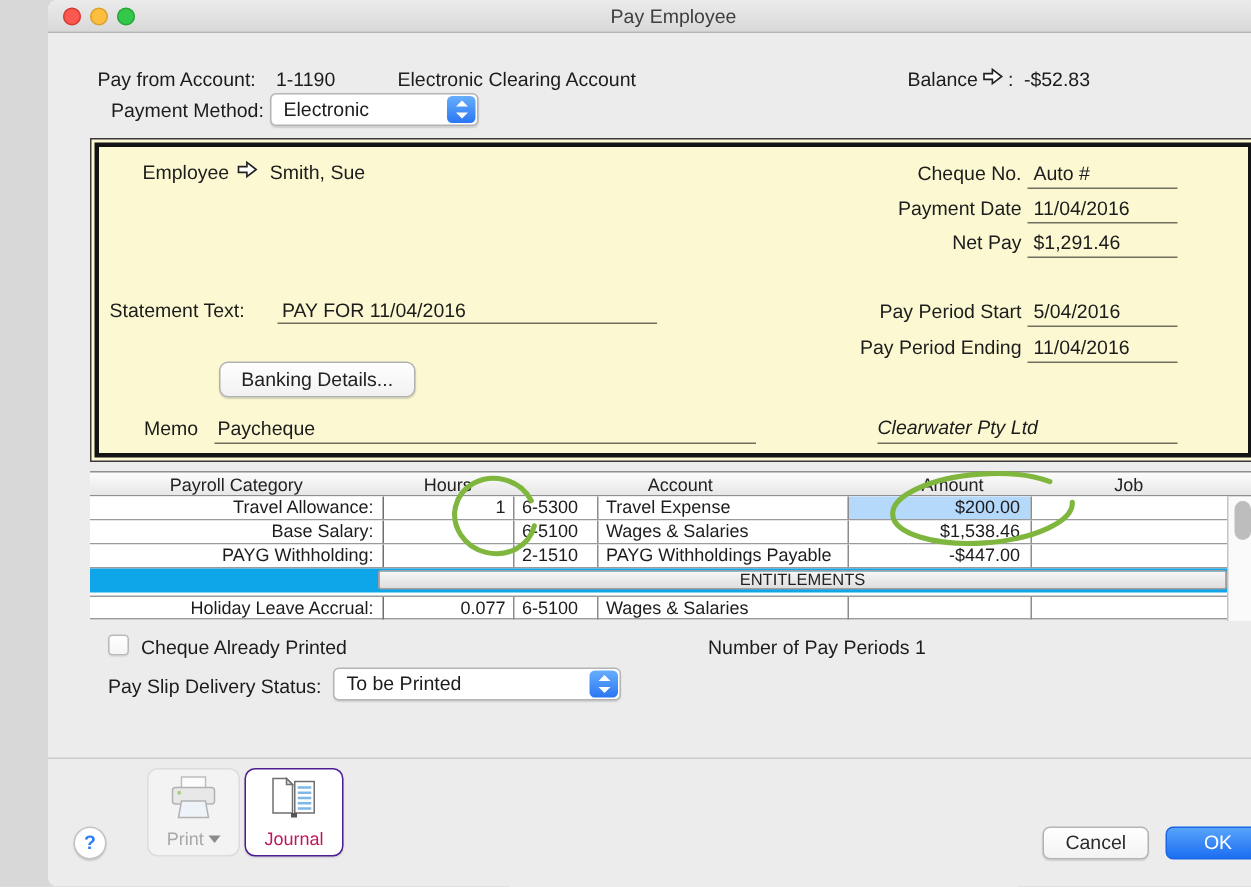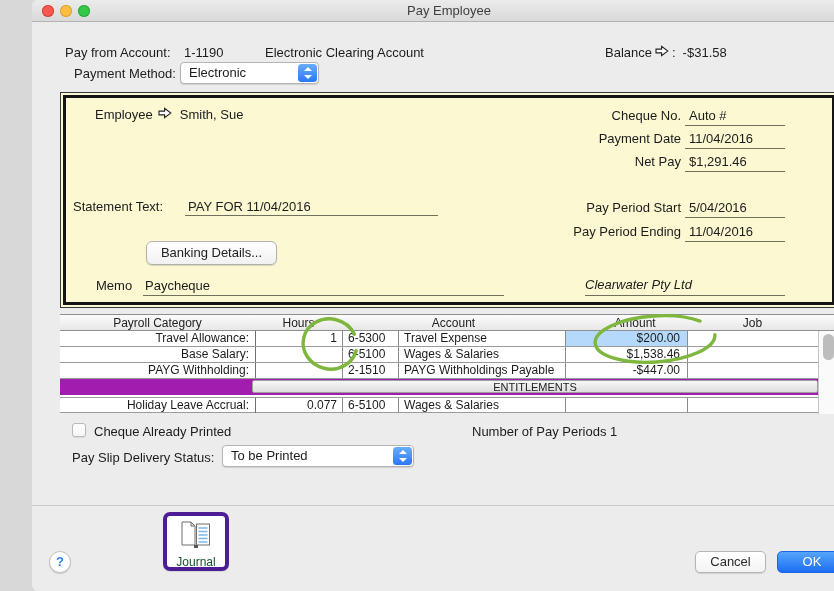--- a/index.html
+++ b/index.html
@@ -50,39 +50,39 @@
   .prow{position:relative;height:16px;border-bottom:1px solid #9b9b9b;display:flex;background:#fff;}
   .prow:last-child{border-bottom:1px solid #9b9b9b;}
   .cell{height:15px;line-height:15px;overflow:hidden;white-space:nowrap;}
   .c-cat{width:195px;text-align:right;padding-right:6px;}
   .c-hrs{width:87px;text-align:right;padding-right:5px;border-left:1px solid #6f6f6f;}
   .c-ano{width:56px;padding-left:5px;border-left:1px solid #8c8c8c;}
   .c-anm{width:167px;padding-left:5px;border-left:1px solid #8c8c8c;}
   .c-amt{width:122px;text-align:right;padding-right:7px;border-left:1px solid #8c8c8c;}
   .c-job{width:131px;border-left:1px solid #8c8c8c;}
   .c-amt.sel{background:#b5d9fb;}
-  #ent-band-row{position:relative;height:16px;background:#a21caf;}
+  #ent-band-row{position:relative;height:16px;background:#0ea5e9;}
   #ent-band{position:absolute;left:192px;top:1px;width:566px;height:13px;
     background:linear-gradient(#f7f7f7,#dedede);border:1px solid #9f9f9f;border-radius:2px;
     text-align:center;line-height:12px;font-size:11px;color:#222;}
   .spacer2{height:2px;background:#fff;}
   #vscroll{position:absolute;left:758px;top:17px;width:20px;height:83px;
     background:#fafafa;border-left:1px solid #c4c4c4;}
   #vthumb{position:absolute;left:4px;top:3px;width:11px;height:26px;border-radius:5.5px;background:#bdbdbd;}
   
   .checkbox{position:absolute;width:14px;height:14px;border:1px solid #b9b9b9;border-radius:3px;
     background:linear-gradient(#ffffff,#f6f6f6);box-shadow:0 1px 1px rgba(0,0,0,.08);}
   #footer-sep{position:absolute;left:0;top:505px;width:834px;height:1px;background:#cbcbcb;}
   #help-btn{position:absolute;left:17px;top:551px;width:22px;height:22px;border-radius:50%;
     background:#fff;border:1px solid #c3c3c3;box-shadow:0 1px 1px rgba(0,0,0,.15);
     color:#2d7ff0;font-weight:bold;font-size:13px;text-align:center;line-height:20px;}
   .big-btn{position:absolute;top:512px;height:59px;border-radius:7px;text-align:center;padding-top:4px;}
   #print-btn{left:66px;width:62px;background:#f3f3f3;border:1px solid #dcdcdc;color:#a8a8a8;}
-  #journal-btn{left:131px;width:66px;background:#fff;border:4px solid #4c1d95;
-    box-shadow:0 1px 1px rgba(0,0,0,.1);color:#14532d;}
+  #journal-btn{left:131px;width:66px;background:#fff;border:1px solid #4c1d95;
+    box-shadow:0 1px 1px rgba(0,0,0,.1);color:#be185d;}
   .big-btn .blabel{display:block;margin-top:2px;font-size:12px;}
   .dd-tri{display:inline-block;width:0;height:0;border-left:4px solid transparent;
     border-right:4px solid transparent;border-top:5px solid #8a8a8a;margin-left:3px;vertical-align:1px;}
   .dlg-btn{position:absolute;top:551px;height:22px;border-radius:5px;font-size:13px;
     text-align:center;line-height:20px;}
   #cancel-btn{left:663px;width:71px;background:linear-gradient(#ffffff,#f3f3f3);
     border:1px solid #b4b4b4;box-shadow:0 1px 1px rgba(0,0,0,.12);color:#2b2b2b;}
   #ok-btn{left:745px;width:70px;background:linear-gradient(#57a4fb,#1c6ef2);
     border:1px solid #1a67e6;color:#fff;}
   #resize-grip{position:absolute;right:2px;bottom:2px;width:15px;height:15px;
@@ -105,21 +105,21 @@
   <div class="abs lbl" style="left:33px;top:45px;">Pay from Account:</div>
   <div class="abs lbl" style="left:152px;top:45px;">1-1190</div>
   <div class="abs lbl" style="left:233px;top:45px;">Electronic Clearing Account</div>
 
   <div class="abs" style="left:573px;top:45px;display:flex;align-items:flex-start;gap:3px;">
     <span class="lbl">Balance</span>
     <span class="arrow-ico"><svg width="14" height="12" viewBox="0 0 14 12">
           <path d="M1 4.1 H6.6 V1.3 L12.8 6 L6.6 10.7 V7.9 H1 Z" fill="#ffffff" stroke="#222" stroke-width="1.1"></path>
         </svg></span>
     <span class="lbl">:</span>
-    <span class="lbl" style="margin-left:4px;">-$31.58</span>
+    <span class="lbl" style="margin-left:4px;">-$52.83</span>
   </div>
 
   <div class="abs lbl" style="left:42px;top:66px;">Payment Method:</div>
   <div class="popup" style="left:148px;top:62px;width:139px;">
     <span>Electronic</span>
     <span class="stepper">
         <span class="up"></span>
         <span class="dn"></span>
       </span>
   </div>
@@ -231,20 +231,29 @@
     <span class="stepper">
         <span class="up"></span>
         <span class="dn"></span>
       </span>
   </div>
 
   <div id="footer-sep"></div>
 
   <div id="help-btn">?</div>
 
+  <div id="print-btn" class="big-btn">
+    <span style="opacity:.8;"><svg width="36" height="30" viewBox="0 0 36 30">
+      <rect x="10" y="1" width="16" height="8" fill="#ffffff" stroke="#b0b0b0"></rect>
+      <rect x="4" y="8" width="28" height="11" rx="2" fill="#e6e6e6" stroke="#a3a3a3"></rect>
+      <circle cx="8.5" cy="11.5" r="1.3" fill="#9bbf6a"></circle>
+      <path d="M10 17 h16 l2 11 h-20 z" fill="#eef4fb" stroke="#a3a3a3"></path>
+    </svg></span>
+    <span class="blabel"><span>Print</span><span class="dd-tri"></span></span>
+  </div>
 
   <div id="journal-btn" class="big-btn">
     <span><svg width="38" height="30" viewBox="0 0 38 30">
       <rect x="19.5" y="4" width="13" height="21" fill="#ffffff" stroke="#6f6f6f"></rect>
       <g stroke="#7db7e8" stroke-width="1.6">
         <line x1="21.5" y1="8" x2="30.5" y2="8"></line>
         <line x1="21.5" y1="11.5" x2="30.5" y2="11.5"></line>
         <line x1="21.5" y1="15" x2="30.5" y2="15"></line>
         <line x1="21.5" y1="18.5" x2="30.5" y2="18.5"></line>
         <line x1="21.5" y1="22" x2="30.5" y2="22"></line>

